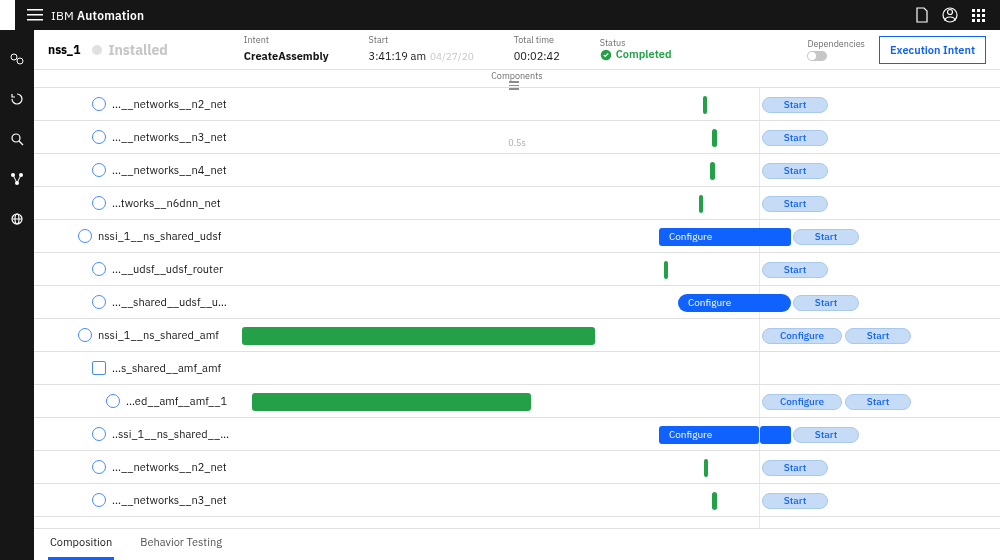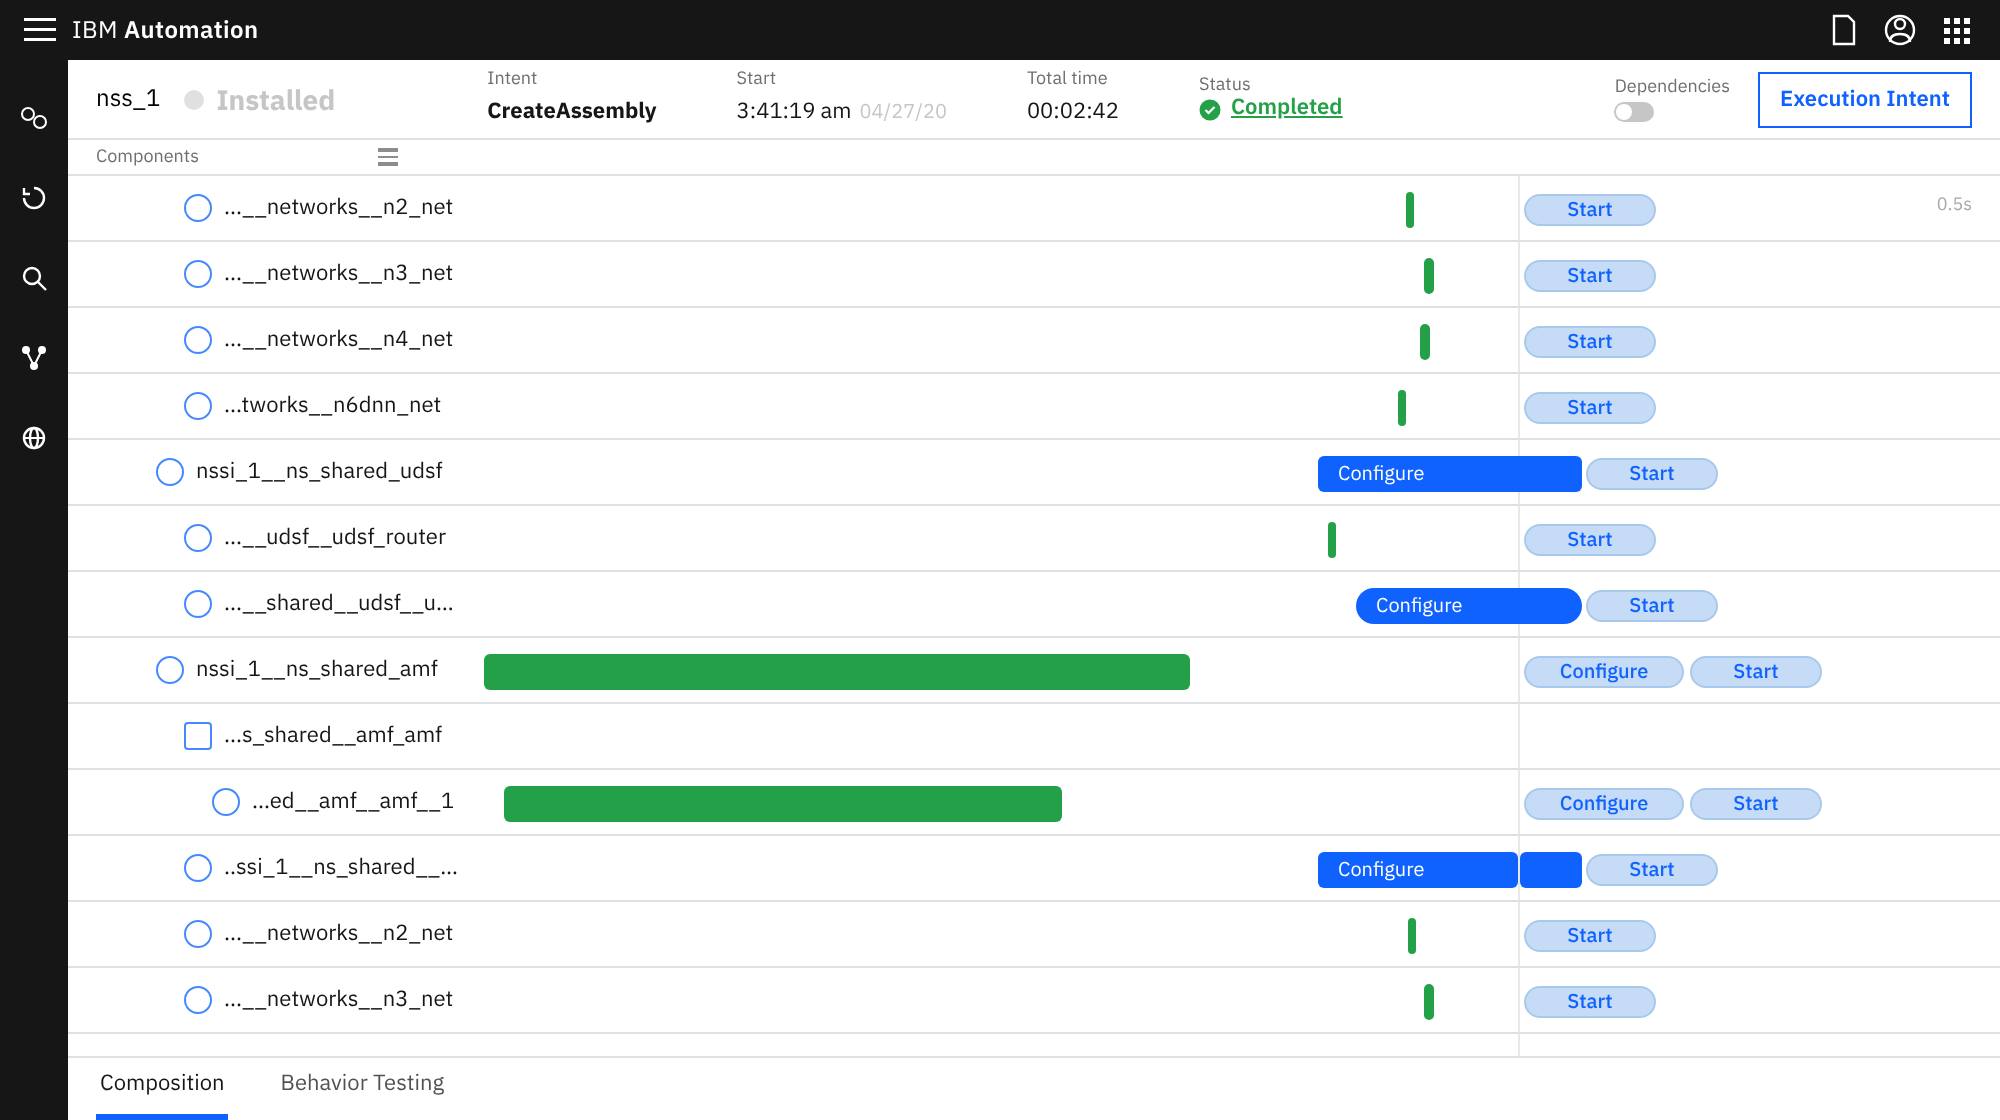--- a/index.html
+++ b/index.html
@@ -1,19 +1,19 @@
 <!DOCTYPE html>
 <html><head>
 <meta charset="utf-8">
 <style>
 * { box-sizing: border-box; margin: 0; padding: 0; font-family: "IBM Plex Sans", -apple-system, Helvetica, Arial, sans-serif; }
 body { width:1000px; height:560px; overflow:hidden; background:#fff; }
 
 
-.topbar { height:30px; background:#161616; color:#fff; display:flex; align-items:center; padding:0 8px; }
+.topbar { height:30px; background:#161616; color:#fff; display:flex; align-items:center; padding:0 8px;margin-left:15px; }
 .topbar .hamburger { width:24px; height:24px; display:flex; align-items:center; justify-content:center; cursor:pointer; margin-right:4px;}
 .topbar .brand { font-size:12px; letter-spacing:.2px; }
 .topbar .brand b { font-weight:600; }
 .topbar .spacer { flex:1; }
 .topbar .ticon { width:28px; height:28px; display:flex; align-items:center; justify-content:center; cursor:pointer; }
 .topbar .ticon svg, .hamburger svg { width:16px; height:16px; fill:#fff; }
 .topbar .grid-icon { display:grid; grid-template-columns:repeat(3,3px); grid-template-rows:repeat(3,3px); gap:2px; }
 .topbar .grid-icon span { background:#fff; width:3px; height:3px; }
 
 .main { display:flex; height:530px; }
@@ -22,33 +22,33 @@
 .leftnav .licon svg { width:16px; height:16px; fill:#fff; }
 
 .content { flex:1; display:flex; flex-direction:column; }
 
 .header { height:40px; border-bottom:1px solid #e0e0e0; display:flex; align-items:center; padding:0 14px; gap:0; }
 .header .grp { margin-right:40px; }
 .header .lbl { font-size:9px; color:#6f6f6f; display:block; line-height:1.1;}
 .header .val { font-size:11px; font-weight:700; color:#161616; line-height:1.2;}
 .header .val2 { font-size:11px; color:#161616; }
 .header .muted { color:#c6c6c6; font-size:10px; margin-left:4px;}
-.header .nss { font-size:12px; font-weight:400; margin-right:6px;}
+.header .nss { font-size:12px; font-weight:700; margin-right:6px;}
 .header .dot { width:10px; height:10px; border-radius:50%; background:#e0e0e0; margin:0 6px; display:inline-block;}
 .header .installed { color:#c6c6c6; font-size:14px;font-weight:bold; }
-.header .status-ok { color:#24a148; font-weight:600; font-size:11px; display:flex; align-items:flex-end; gap:4px;text-decoration:underline;}
+.header .status-ok { color:#24a148; font-weight:600; font-size:11px; display:flex; align-items:flex-end; gap:4px;}
 .header .status-ok svg { width:12px; height:12px; fill:#24a148;}
 .header .spacer { flex:1; }
 .header .dep { font-size:9px; color:#6f6f6f; text-align:right; }
 .header .switch { width:20px; height:10px; background:#c6c6c6; border-radius:5px; position:relative; margin-top:2px;}
 .header .switch::after { content:""; width:8px; height:8px; background:#fff; border-radius:50%; position:absolute; top:1px; left:1px;}
 .header .btn { border:1px solid #0f62fe; color:#0f62fe; background:#fff; font-size:11px; padding:6px 10px; cursor:pointer; margin-left:8px; font-weight:600;}
 .header .btn.dd::after { content:" ▾"; font-size:9px;}
 
-.subhead { height:18px; border-bottom:1px solid #e0e0e0; display:flex; align-items:center; padding:0 14px; font-size:9px; color:#6f6f6f;}
+.subhead { height:18px; border-bottom:1px solid #e0e0e0; display:flex; align-items:center; padding:0 14px; font-size:9px; color:#6f6f6f;flex-direction:column;}
 .subhead .spacer { flex:1; }
 .subhead .bars { display:flex; gap:2px; margin-right:6px;}
 .subhead .bars span { width:10px; height:1.5px; background:#8d8d8d; display:block;}
 .subhead .bars { flex-direction:column; }
 .subhead .right { font-size:9px; color:#a8a8a8;margin-top:47px;}
 
 .rows { flex:1; overflow:hidden; position:relative;}
 .row { height:33px; border-bottom:1px solid #e0e0e0; display:flex; align-items:center; position:relative;}
 .row .icon { width:14px; height:14px; border:1.5px solid #4589ff; border-radius:50%; margin-left:58px; flex:none;}
 .row.lv0 .icon { margin-left:44px;}

